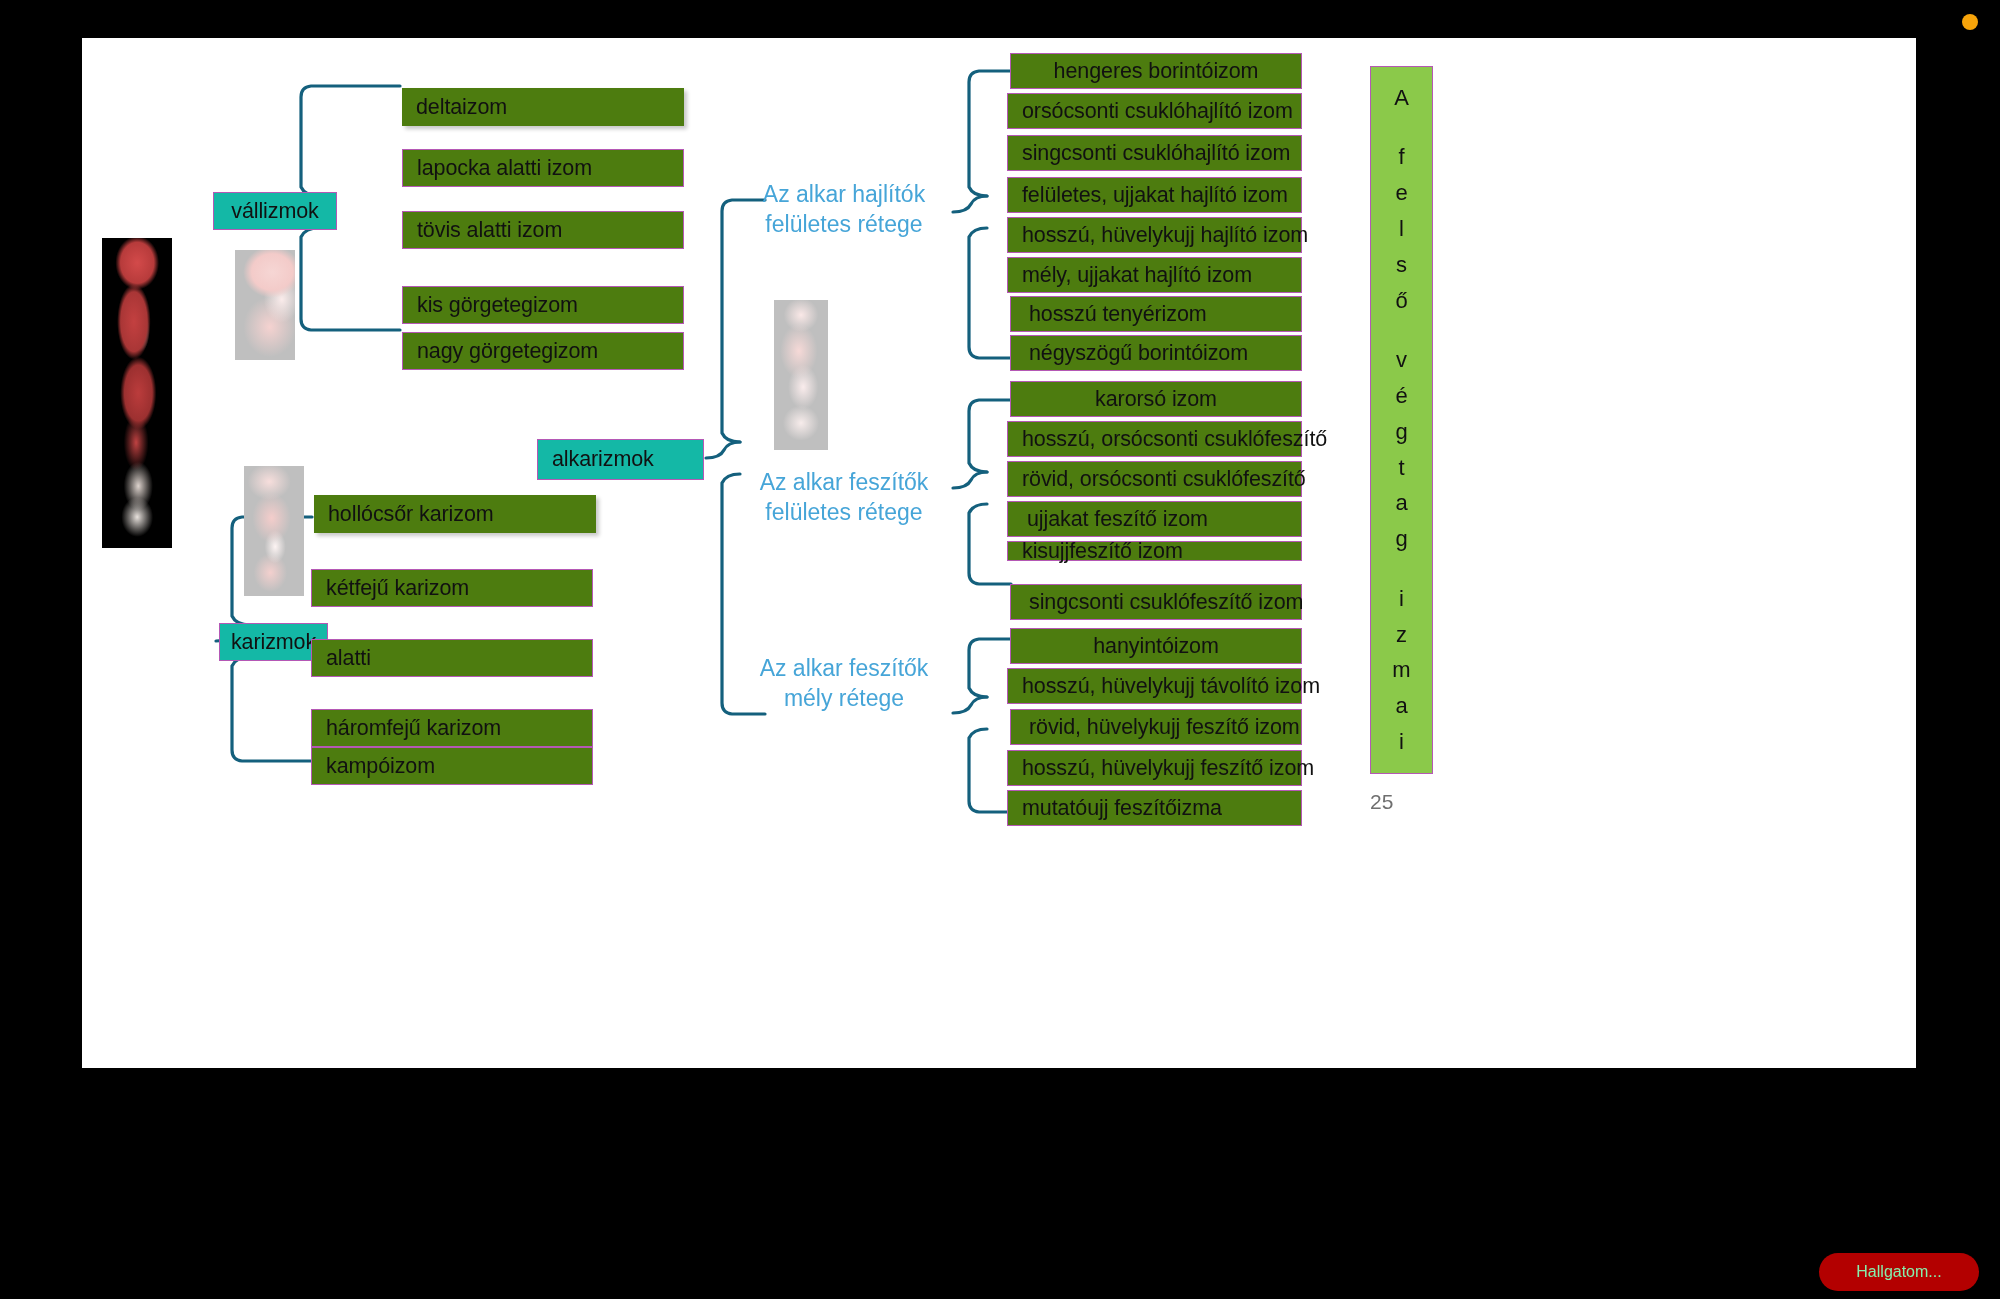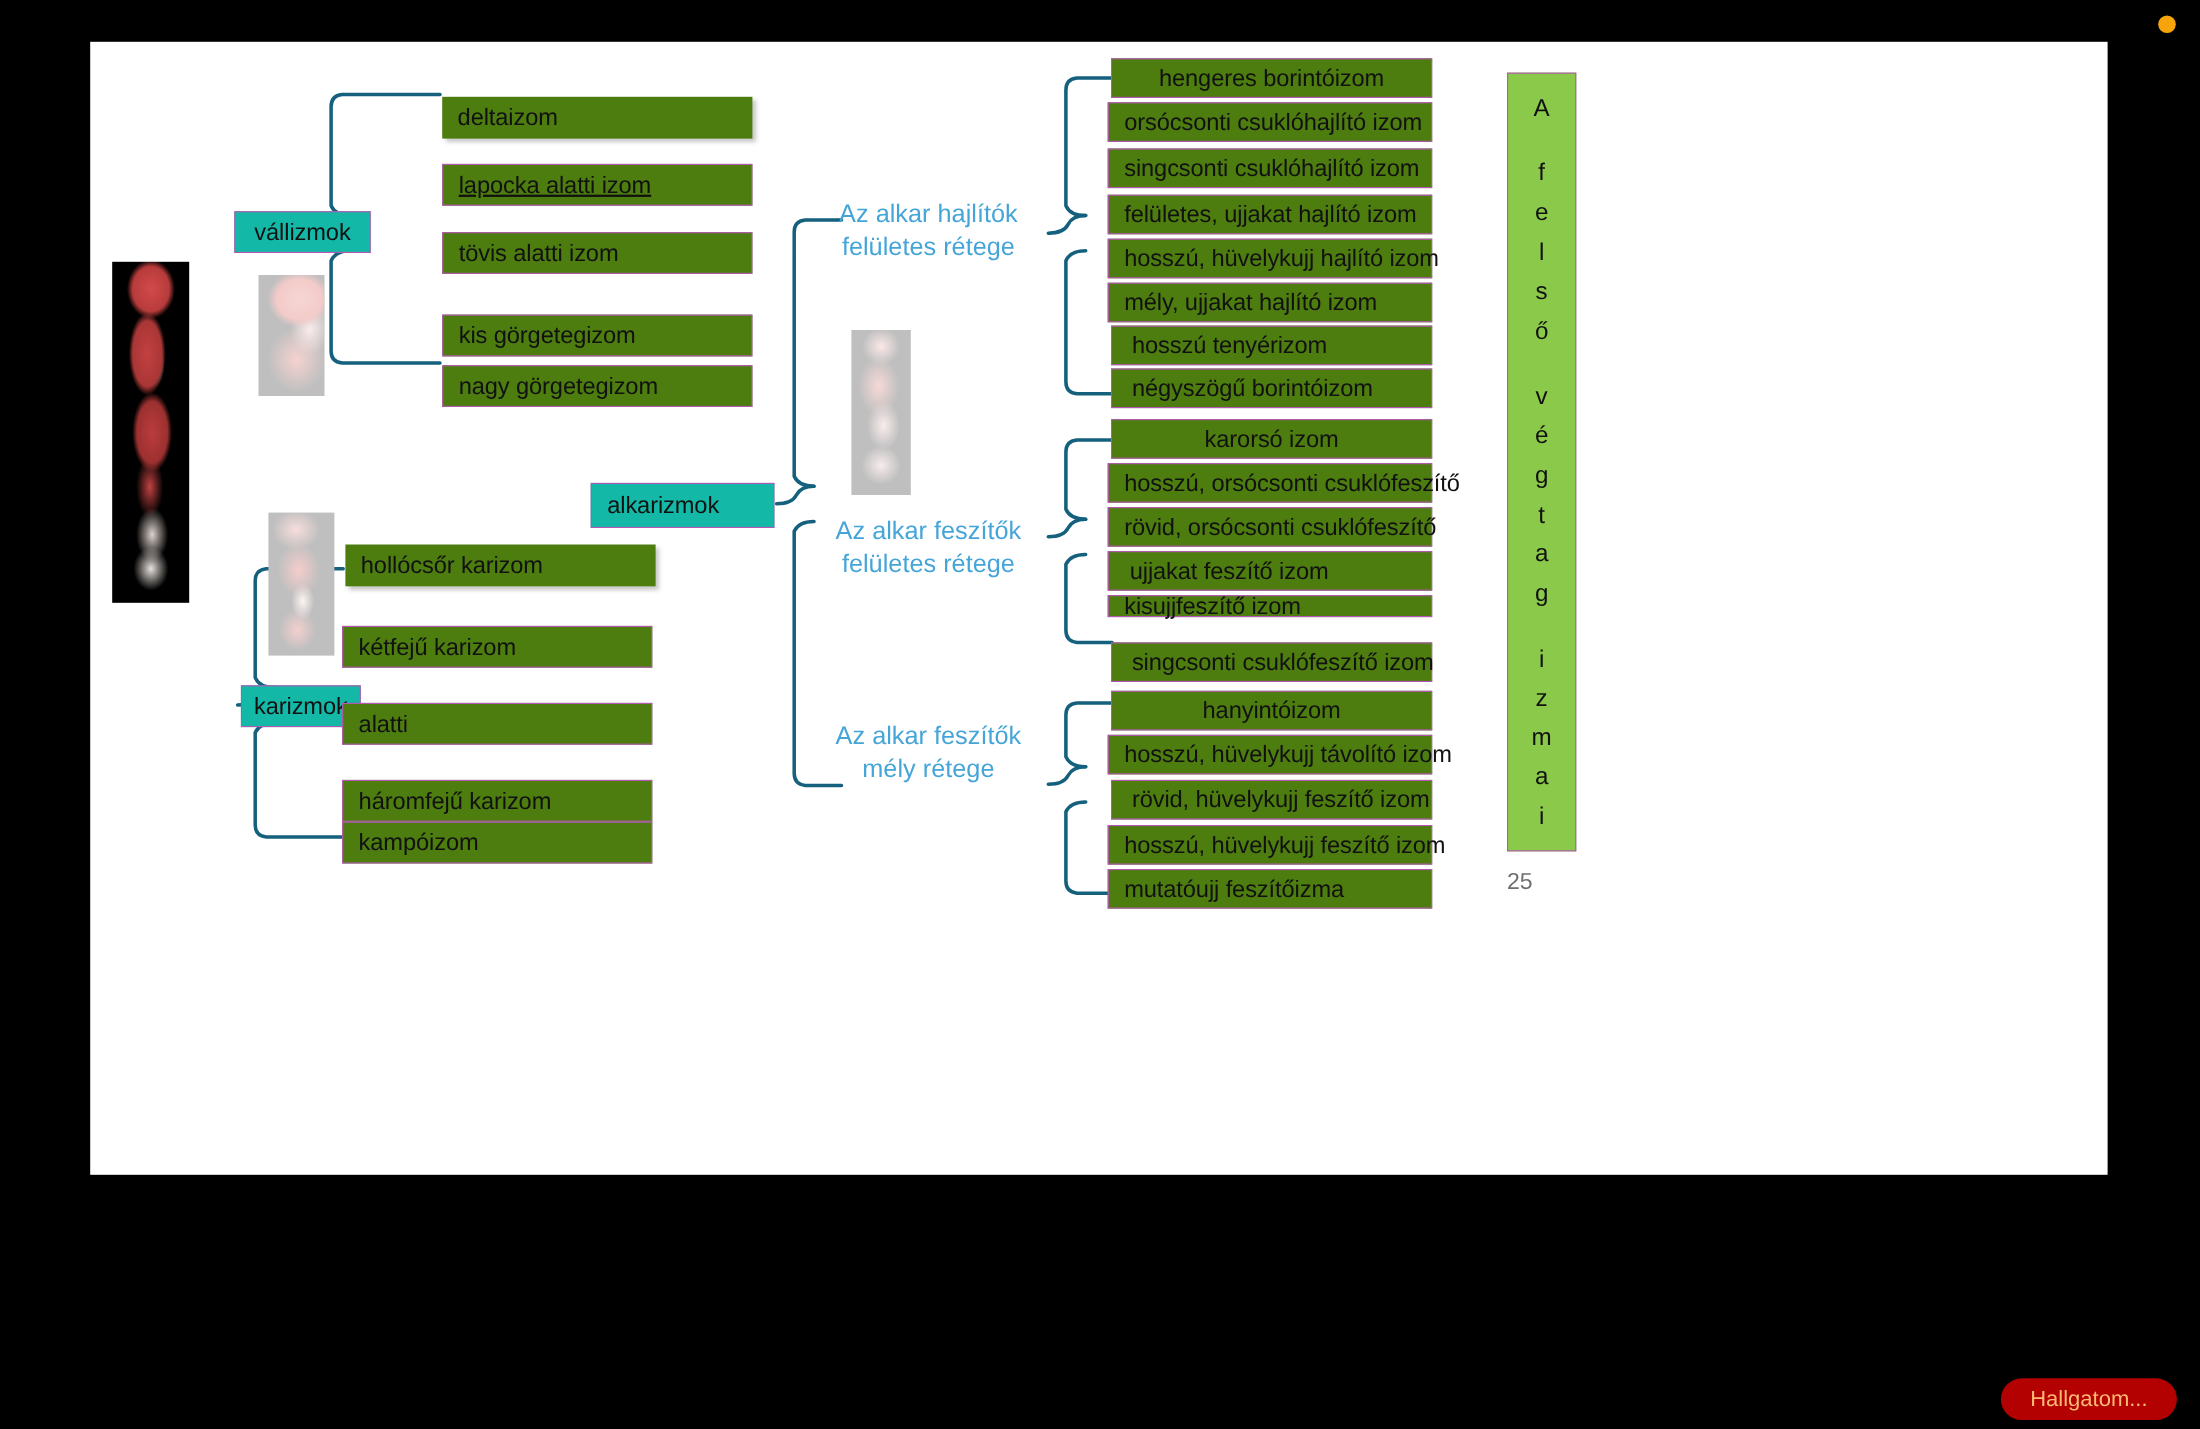--- a/index.html
+++ b/index.html
@@ -108,23 +108,23 @@
       radial-gradient(ellipse 40% 14% at 50% 82%, #f7eceb 0%, rgba(255,255,255,0) 84%);
   }
 
   
   .connectors { position:absolute; left:0; top:0; width:1834px; height:1030px; pointer-events:none; }
 
   
   .listen-btn {
     position: absolute; left: 1819px; top: 1253px;
     width: 160px; height: 38px; border-radius: 19px;
-    background: #b30000; color: #fdba74;
+    background: #b30000; color: #86efac;
     display:flex; align-items:center; justify-content:center;
-    font-size: 20px; border: none; cursor: pointer;
+    font-size: 16px; border: none; cursor: pointer;
   }
 </style>
 </head>
 <body>
 
 <div id="root">
 
   <div class="rec-dot"></div>
 
   <div class="slide">
@@ -170,21 +170,21 @@
       <div class="ua-muscle"></div>
     </div>
 
     <div class="img-frame img-gray" style="left:692px; top:262px; width:54px; height:150px;">
       <div class="fa-muscle"></div>
     </div>
 
     <div class="box orange center" style="left:131px; top:154px; width:124px; height:38px;">vállizmok</div>
 
     <div class="box blue noborder left" style="left:320px; top:50px; width:282px; height:38px;">deltaizom</div>
-    <div class="box blue left" style="left:320px; top:111px; width:282px; height:38px;text-decoration:underline;">lapocka alatti izom</div>
+    <div class="box blue left" style="left:320px; top:111px; width:282px; height:38px;">lapocka alatti izom</div>
     <div class="box blue left" style="left:320px; top:173px; width:282px; height:38px;">tövis alatti izom</div>
     <div class="box blue left" style="left:320px; top:248px; width:282px; height:38px;">kis görgetegizom</div>
     <div class="box blue left" style="left:320px; top:294px; width:282px; height:38px;">nagy görgetegizom</div>
 
     <div class="box orange center" style="left:137px; top:585px; width:109px; height:38px;">karizmok</div>
 
     <div class="box blue noborder left" style="left:232px; top:457px; width:282px; height:38px;">hollócsőr karizom</div>
     <div class="box blue left" style="left:229px; top:531px; width:282px; height:38px;">kétfejű  karizom</div>
     <div class="box blue left" style="left:229px; top:601px; width:282px; height:38px;">alatti</div>
     <div class="box blue left" style="left:229px; top:671px; width:282px; height:38px;">háromfejű karizom</div>

